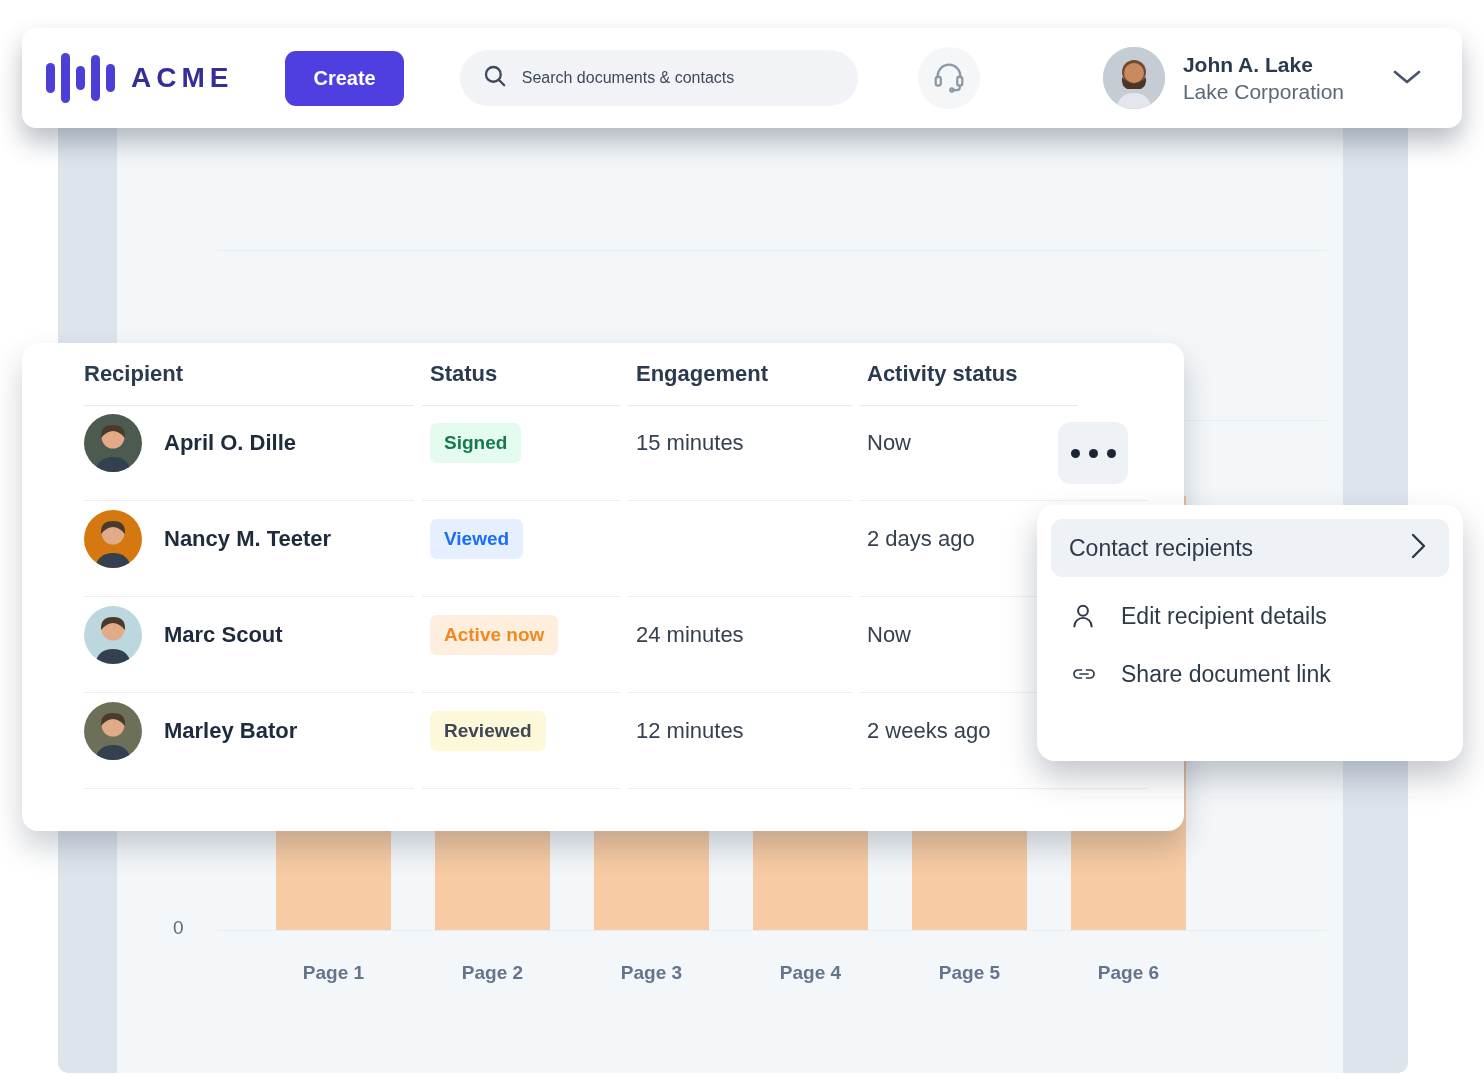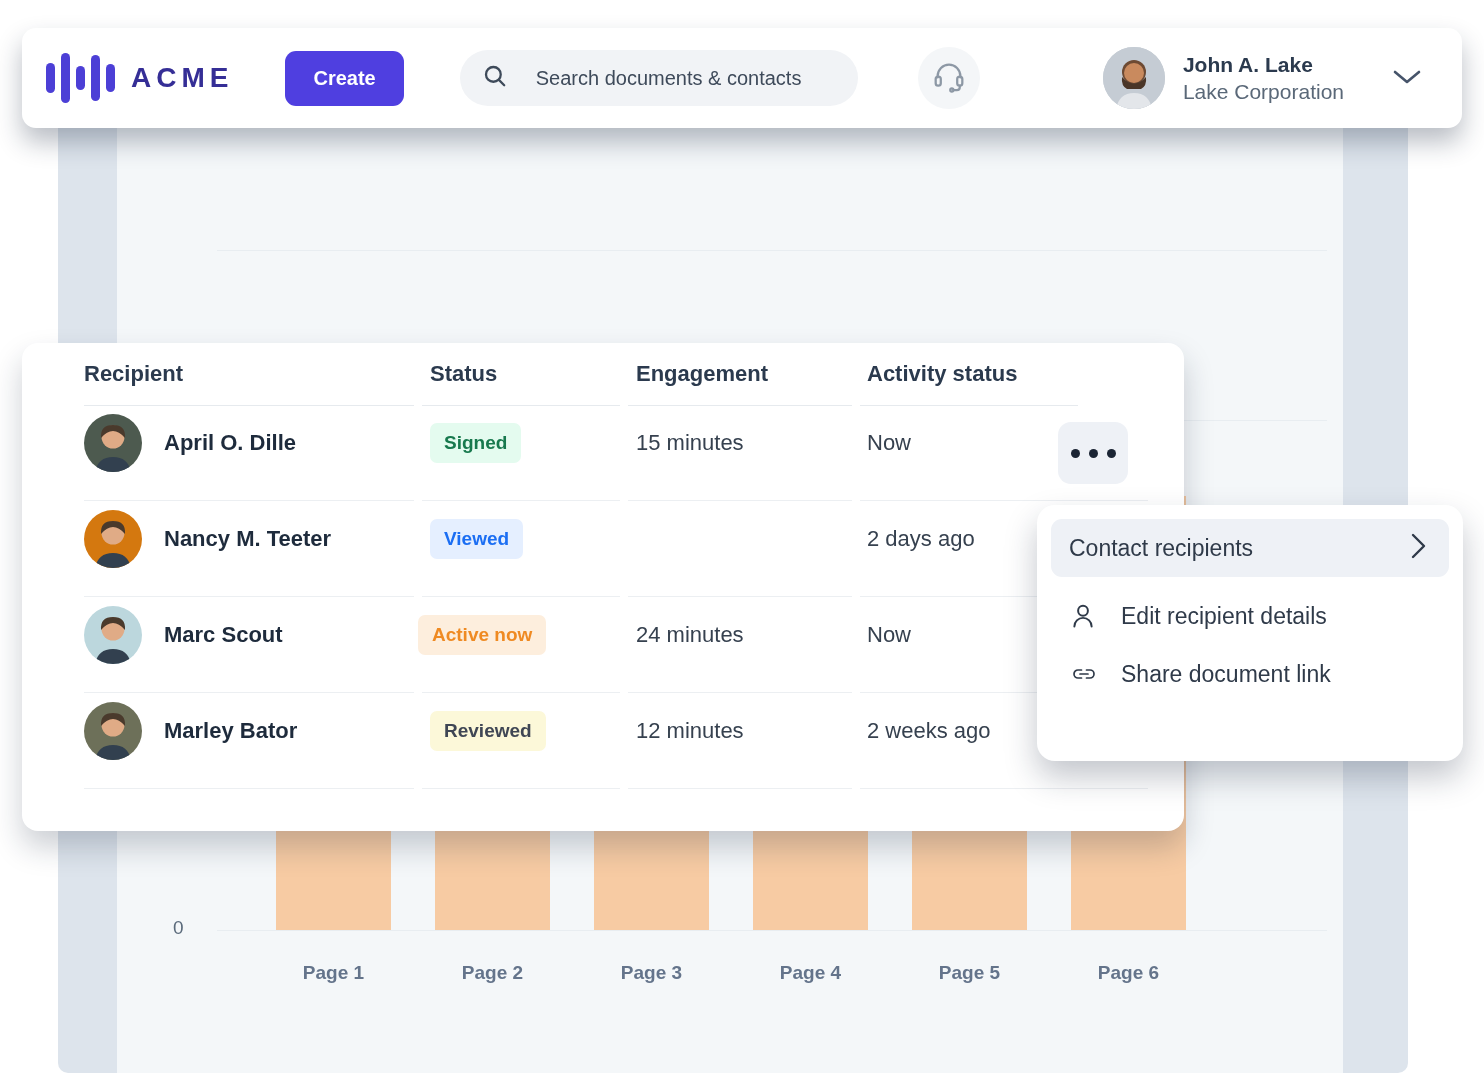--- a/index.html
+++ b/index.html
@@ -62,21 +62,21 @@
     margin-left: 52px; background: #4f3fe0; color: #fff;
     font-size: 20px; font-weight: 700;
     padding: 16px 28px; border: none; border-radius: 11px; cursor: pointer;
     font-family: "Liberation Sans", sans-serif;
   }
   .search-box {
     margin-left: 56px; width: 398px; height: 56px;
     background: #f1f3f6; border-radius: 28px;
     display: flex; align-items: center; padding: 0 22px; cursor: text;
   }
-  .search-ph { margin-left: 28px; font-size: 20px; color: #3e4a5a; }
+  .search-ph { margin-left: 14px; font-size: 16px; color: #3e4a5a; }
   .support-btn {
     margin-left: 60px; width: 62px; height: 62px; border-radius: 50%;
     background: #f4f6f8; display: flex; align-items: center; justify-content: center;
     cursor: pointer;
   }
   .profile { margin-left: auto; margin-right: 30px; display: flex; align-items: center; cursor: pointer; }
   .avatar-hdr {
     width: 62px; height: 62px; border-radius: 50%; overflow: hidden;
     background: #c3cbd3; position: relative; flex: none;
   }
@@ -304,21 +304,21 @@
         <div class="trow">
           <div class="cell" style="left: 62px;">
             <div class="avatar"><svg width="58" height="58" viewBox="0 0 58 58">
                 <rect width="58" height="58" fill="#bcd7dd"></rect>
                 <circle cx="29" cy="23" r="11.5" fill="#e0ab86"></circle>
                 <path d="M17 24 q12 -14 24 0 q1 -13 -12 -13 q-13 0 -12 13z" fill="#4a3a2c"></path>
                 <path d="M11 58 q3 -15 18 -15 q15 0 18 15z" fill="#32404f"></path>
               </svg></div>
             <span class="rec-name">Marc Scout</span>
           </div>
-          <div class="cell" style="left: 396px;">
+          <div class="cell" style="left: 408px;">
             <span class="badge" style="color: rgb(239, 138, 34); background: rgb(253, 238, 221);">Active now</span>
           </div>
           <div class="cell" style="left: 614px;">
             <span class="cell-txt">24 minutes</span>
           </div>
           <div class="cell" style="left: 845px;">
             <span class="cell-txt">Now</span>
           </div>
           <div class="rowline" style="left: 62px; width: 330px;"></div>
           <div class="rowline" style="left: 400px; width: 198px;"></div>

